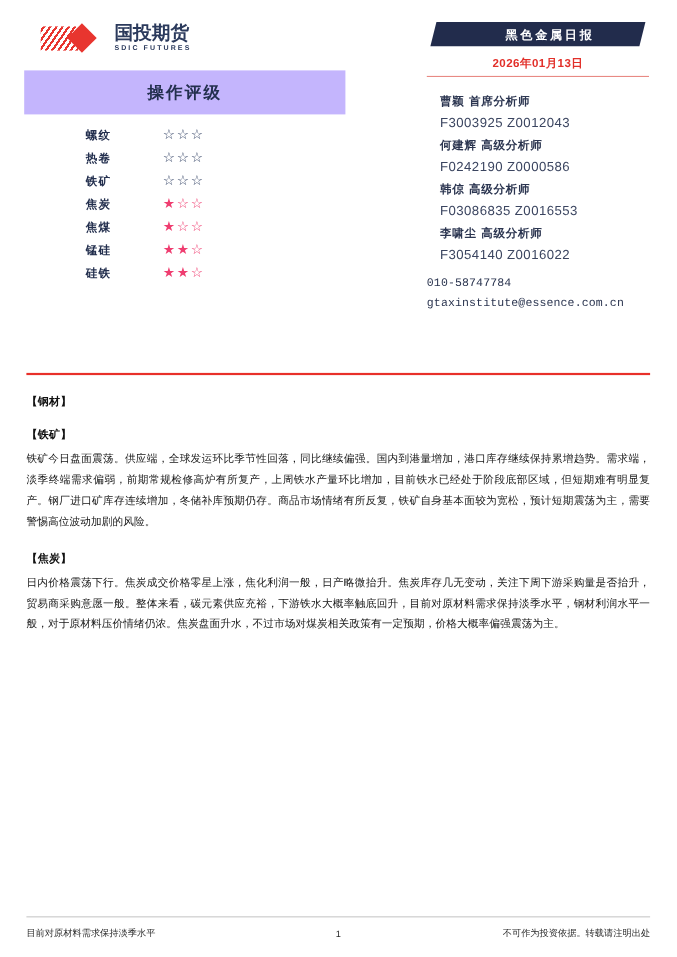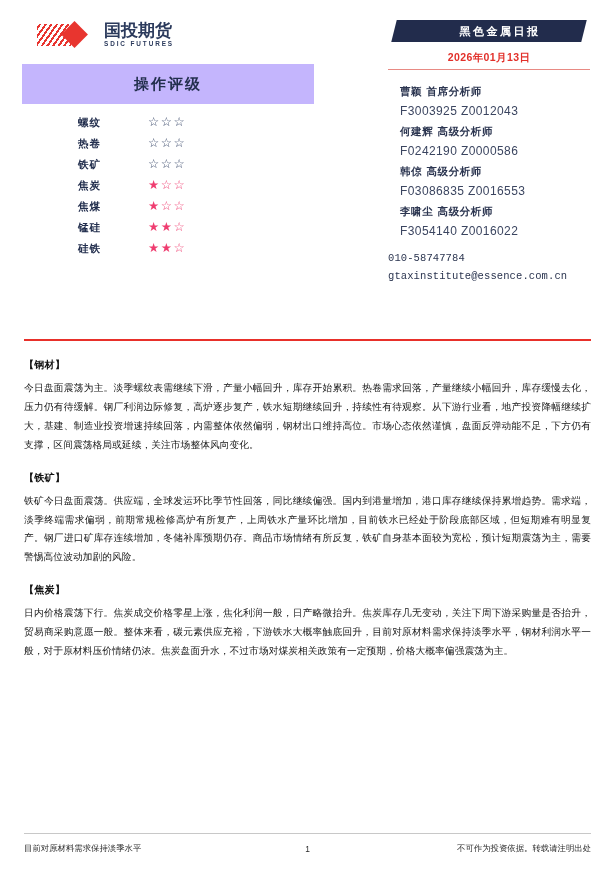--- a/index.html
+++ b/index.html
@@ -378,21 +378,20 @@
         <div class="contact-line">gtaxinstitute@essence.com.cn</div>
       </div>
     </div>
 
     <div class="header-rule"></div>
   </div>
 
   <div class="body-content" id="body-content">
       <div class="section">
         <div class="section-heading">【钢材】</div>
-        <div class="section-body">今日盘面震荡为主。淡季螺纹表需继续下滑，产量小幅回升，库存开始累积。热卷需求回落，产量继续小幅回升，库存缓慢去化，压力仍有待缓解。钢厂利润边际修复，高炉逐步复产，铁水短期继续回升，持续性有待观察。从下游行业看，地产投资降幅继续扩大，基建、制造业投资增速持续回落，内需整体依然偏弱，钢材出口维持高位。市场心态依然谨慎，盘面反弹动能不足，下方仍有支撑，区间震荡格局或延续，关注市场整体风向变化。</div>
       </div>
       <div class="section">
         <div class="section-heading">【铁矿】</div>
         <div class="section-body">铁矿今日盘面震荡。供应端，全球发运环比季节性回落，同比继续偏强。国内到港量增加，港口库存继续保持累增趋势。需求端，淡季终端需求偏弱，前期常规检修高炉有所复产，上周铁水产量环比增加，目前铁水已经处于阶段底部区域，但短期难有明显复产。钢厂进口矿库存连续增加，冬储补库预期仍存。商品市场情绪有所反复，铁矿自身基本面较为宽松，预计短期震荡为主，需要警惕高位波动加剧的风险。</div>
       </div>
       <div class="section">
         <div class="section-heading">【焦炭】</div>
         <div class="section-body">日内价格震荡下行。焦炭成交价格零星上涨，焦化利润一般，日产略微抬升。焦炭库存几无变动，关注下周下游采购量是否抬升，贸易商采购意愿一般。整体来看，碳元素供应充裕，下游铁水大概率触底回升，目前对原材料需求保持淡季水平，钢材利润水平一般，对于原材料压价情绪仍浓。焦炭盘面升水，不过市场对煤炭相关政策有一定预期，价格大概率偏强震荡为主。</div>
       </div>
     </div>

